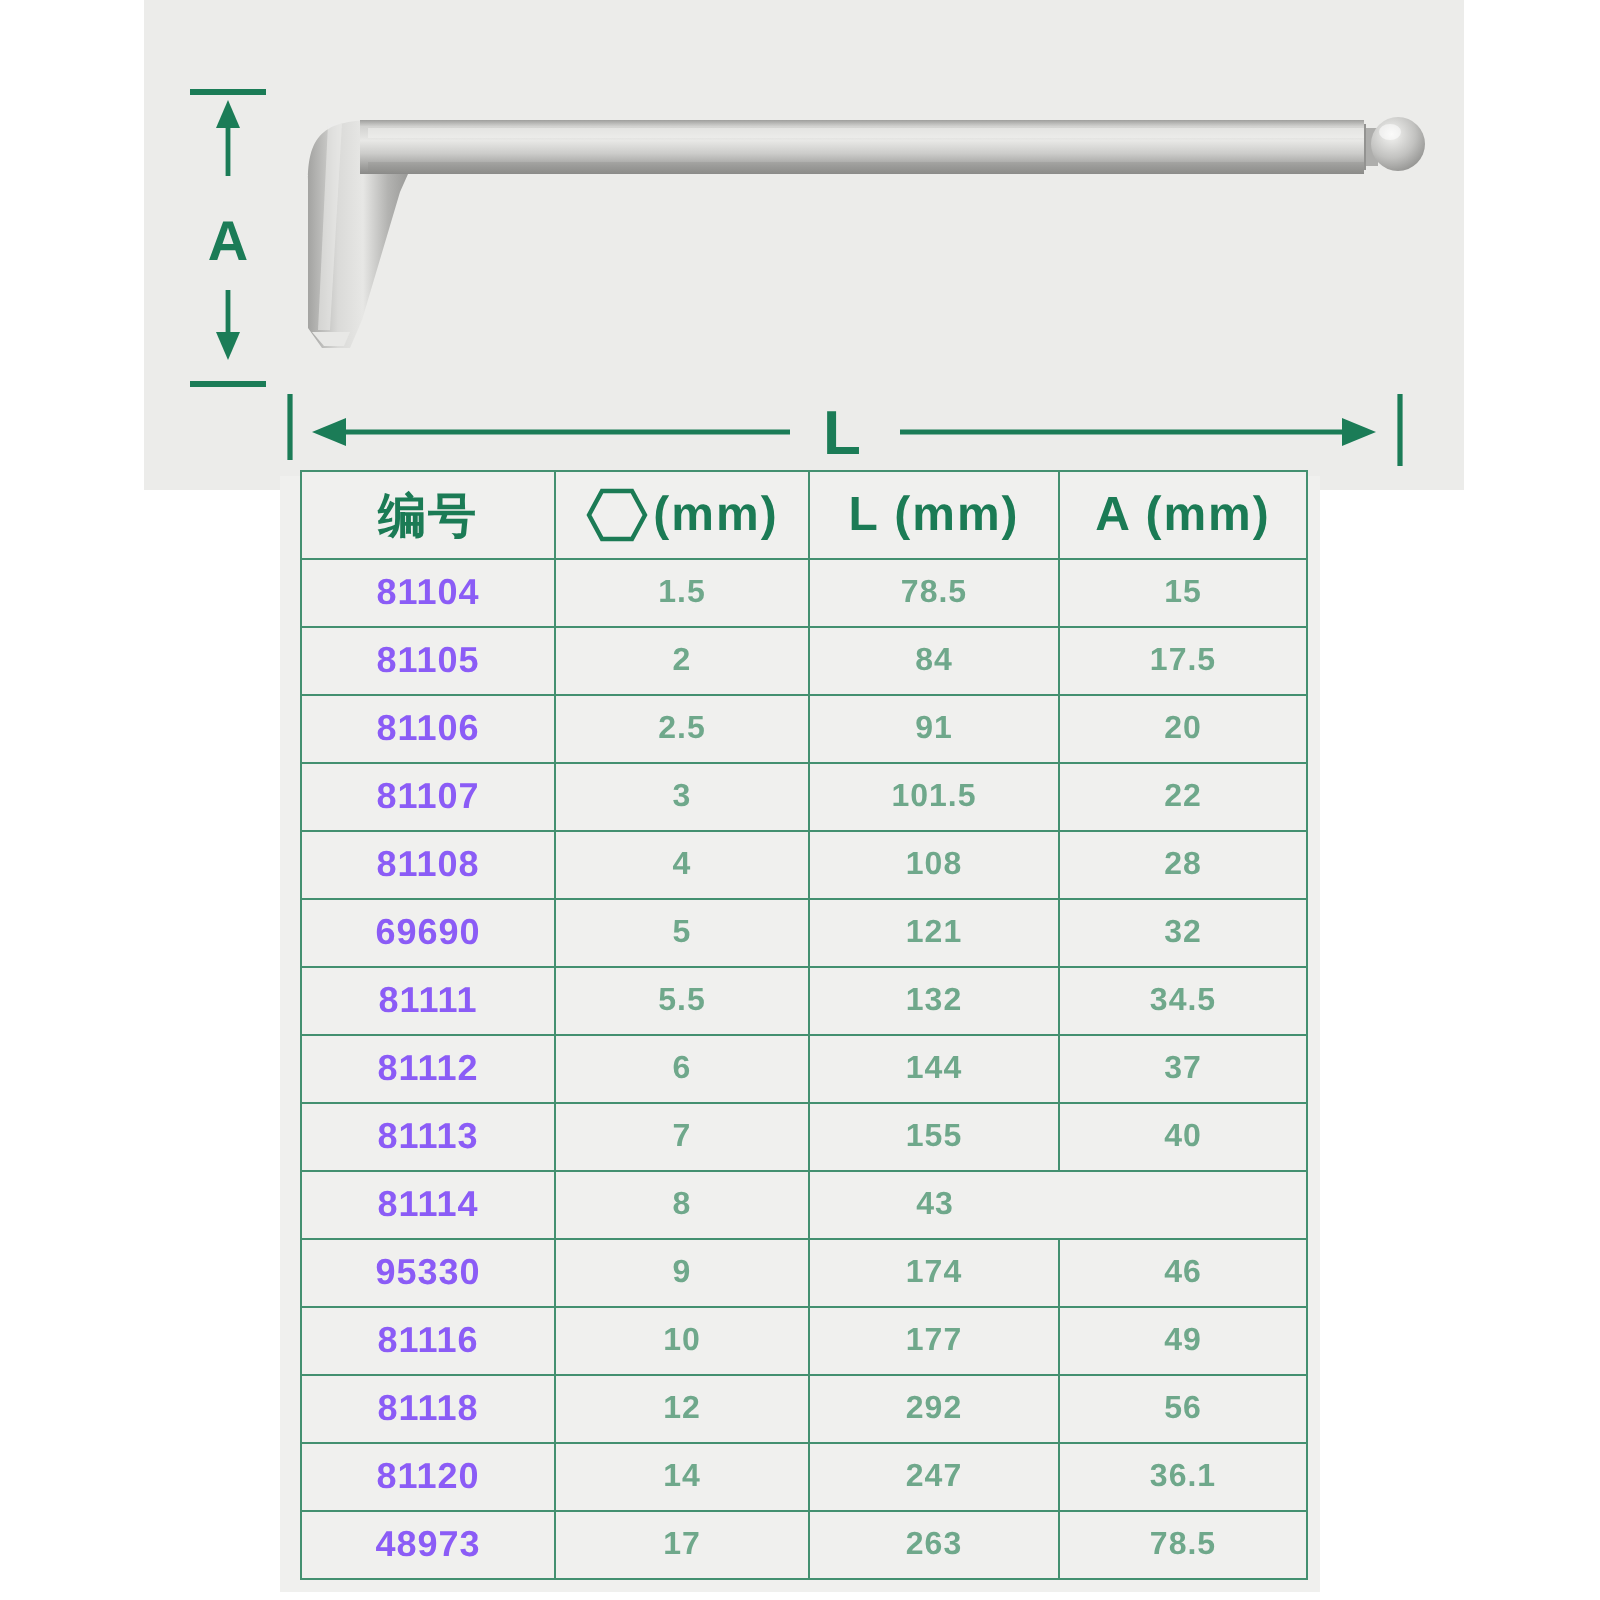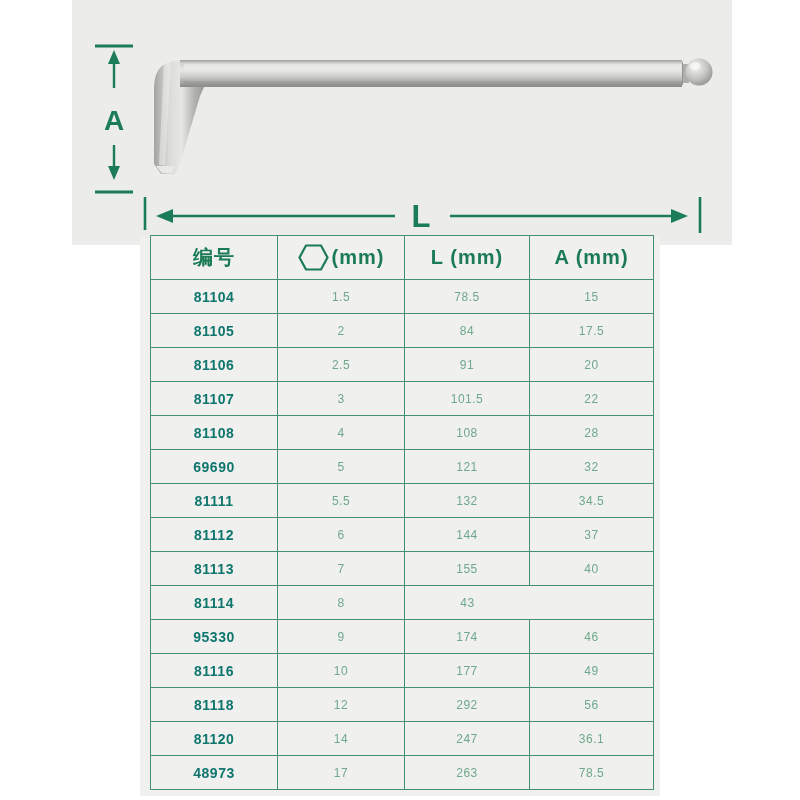--- a/index.html
+++ b/index.html
@@ -24,24 +24,24 @@
   .thead,.trow{
     display:grid;grid-template-columns:127fr 127fr 125fr 123fr;
   }
   .thead{height:43px;box-sizing:border-box;}
   .trow{height:34px;box-sizing:border-box;border-top:1px solid #449070;}
   .cell{
     display:flex;align-items:center;justify-content:center;
     border-right:1px solid #449070;overflow:hidden;white-space:nowrap;
   }
   .cell:last-child{border-right:none;}
-  .thead .cell{color:#1b7b55;font-weight:bold;font-size:20px;letter-spacing:1px;}
+  .thead .cell{color:#1b7b55;font-weight:bold;font-size:24px;letter-spacing:1px;}
   .hex-ico{margin-right:3px;flex:none;}
-  .trow .code{color:#0f766e;font-weight:bold;font-size:14px;letter-spacing:0.5px;}
-  .trow .val{color:#6fa88b;font-size:12px;font-weight:400;letter-spacing:0.5px;}
+  .trow .code{color:#8b5cf6;font-weight:bold;font-size:18px;letter-spacing:0.5px;}
+  .trow .val{color:#6fa88b;font-size:16px;font-weight:700;letter-spacing:0.5px;}
   .dim-text{font-family:"Liberation Sans","DejaVu Sans",sans-serif;font-weight:bold;fill:#1b7c57;}
 </style>
 </head>
 <body>
 
 <div class="photo-area">
   <svg width="660" height="245" viewBox="0 0 660 245">
     <defs>
       <linearGradient id="shaftGrad" x1="0" y1="0" x2="0" y2="1">
         <stop offset="0" stop-color="#9f9f9d"></stop>

